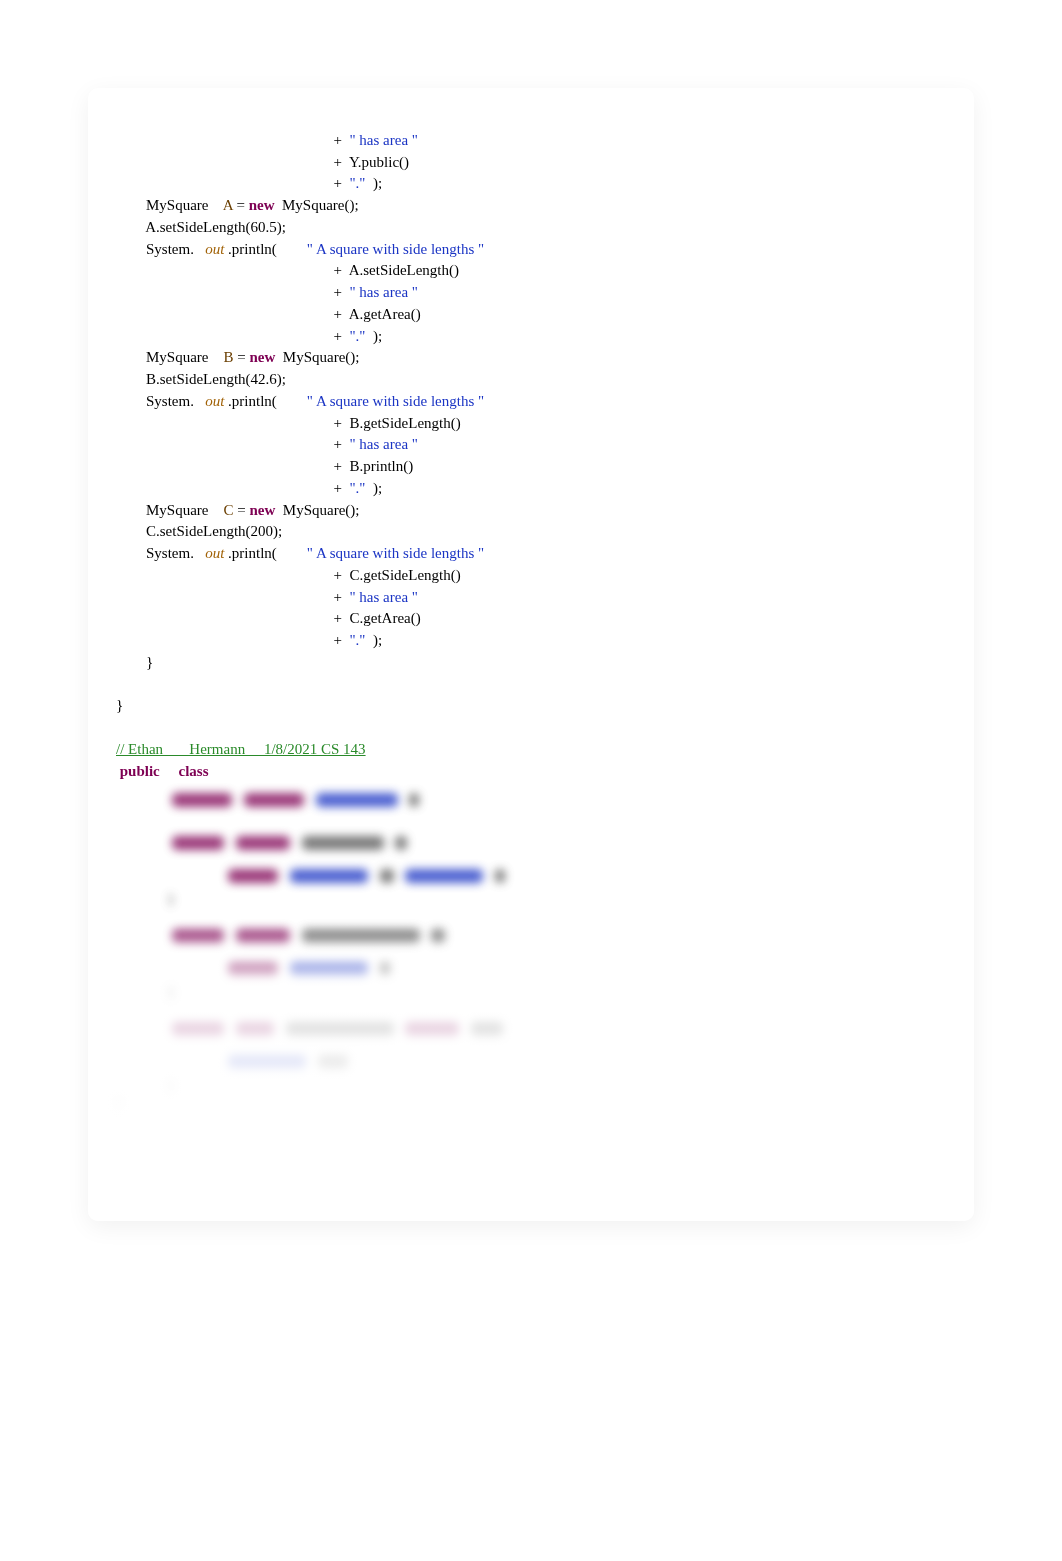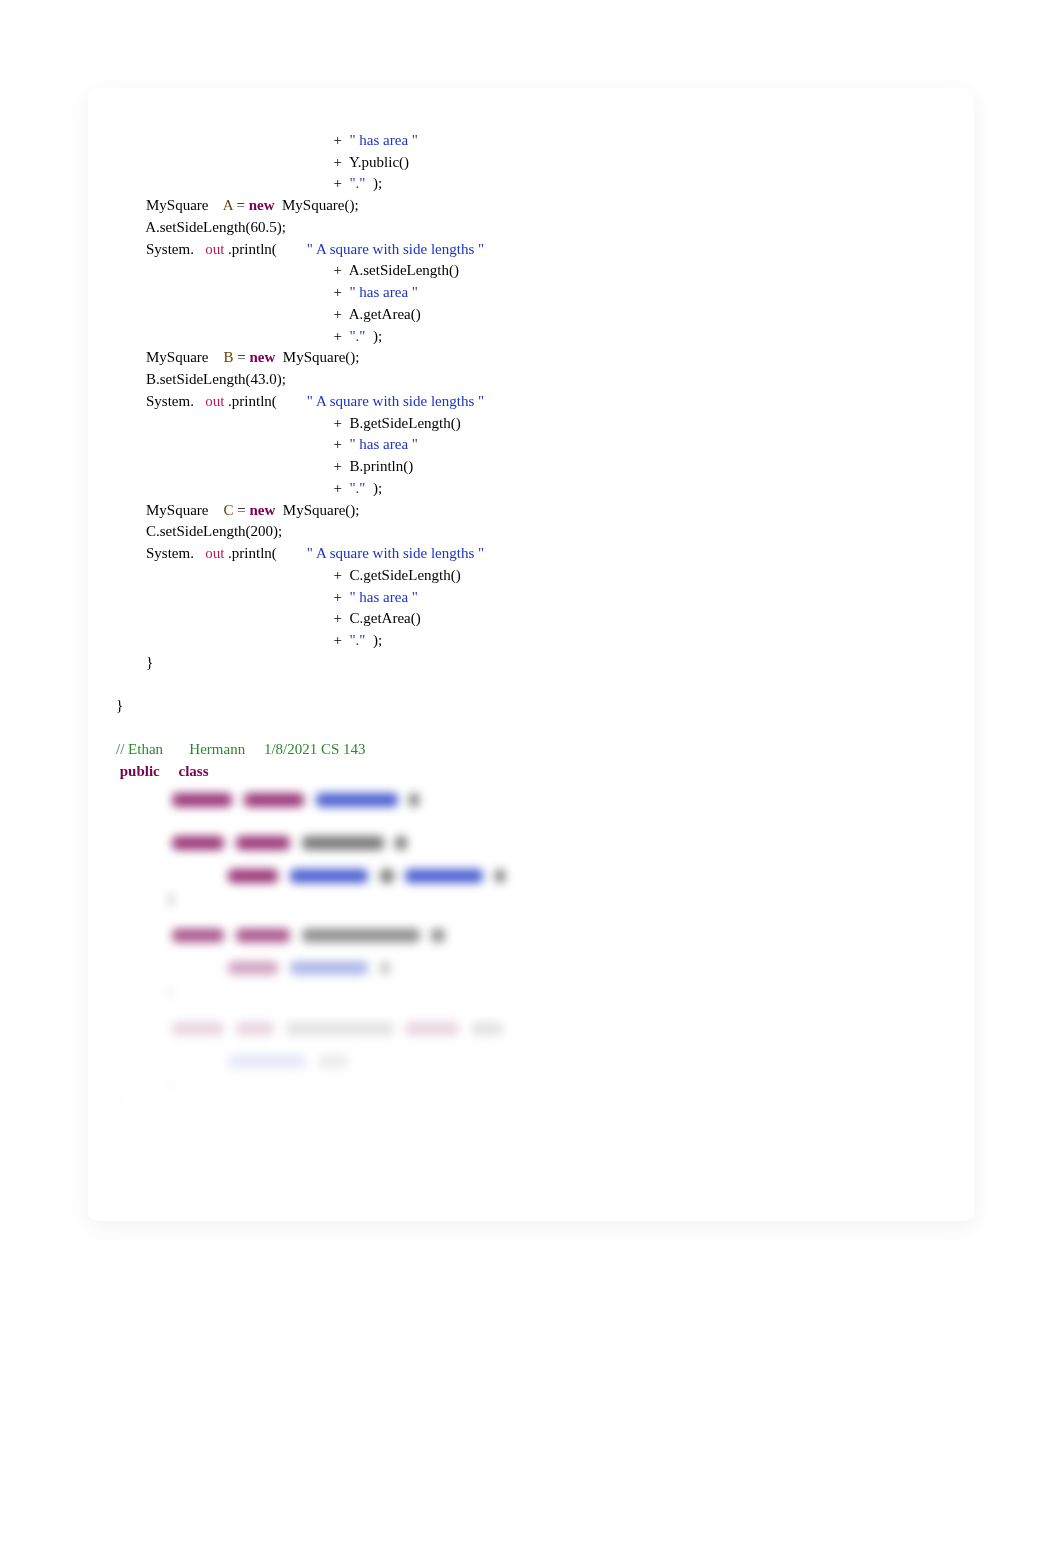--- a/index.html
+++ b/index.html
@@ -46,22 +46,22 @@
       font-size: 15px;
       line-height: 1.45;
       white-space: pre;
       color: #000000;
     }
     .kw       { color: #7e0053; font-weight: 700; }  
     .type     { color: #000000; }
     .var      { color: #6a3e00; }  
     .str      { color: #1a34c4; }  
     .punct    { color: #000000; }
-    .com      { color: #2a8a2a; }  
-    .outfld   { color: #be185d; }
+    .com      { color: #2a8a2a; text-decoration: underline; }  
+    .outfld   { color: #a16207; font-style: italic; }
 
     
     .blurred {
       filter: blur(5px);
       opacity: 0.78;
       user-select: none;
     }
     
     .pill {
       display: inline-block;
@@ -104,21 +104,21 @@
 <span>                                                          <span class="punct">+  </span><span class="punct">Y.public()</span></span>
 <span>                                                          <span class="punct">+  </span><span class="str">"."</span><span class="punct">  );</span></span>
 <span>        <span class="type">MySquare    </span><span class="var">A</span><span class="punct"> = </span><span class="kw">new</span><span class="punct">  MySquare();</span></span>
 <span>        <span class="punct">A.setSideLength(60.5);</span></span>
 <span>        <span class="type">System.   </span><span class="outfld">out</span><span class="punct"> .println(        </span><span class="str">" A square with side lengths "</span></span>
 <span>                                                          <span class="punct">+  </span><span class="punct">A.setSideLength()</span></span>
 <span>                                                          <span class="punct">+  </span><span class="str">" has area "</span></span>
 <span>                                                          <span class="punct">+  </span><span class="punct">A.getArea()</span></span>
 <span>                                                          <span class="punct">+  </span><span class="str">"."</span><span class="punct">  );</span></span>
 <span>        <span class="type">MySquare    </span><span class="var">B</span><span class="punct"> = </span><span class="kw">new</span><span class="punct">  MySquare();</span></span>
-<span>        <span class="punct">B.setSideLength(43.0);</span></span>
+<span>        <span class="punct">B.setSideLength(42.6);</span></span>
 <span>        <span class="type">System.   </span><span class="outfld">out</span><span class="punct"> .println(        </span><span class="str">" A square with side lengths "</span></span>
 <span>                                                          <span class="punct">+  </span><span class="punct">B.getSideLength()</span></span>
 <span>                                                          <span class="punct">+  </span><span class="str">" has area "</span></span>
 <span>                                                          <span class="punct">+  </span><span class="punct">B.println()</span></span>
 <span>                                                          <span class="punct">+  </span><span class="str">"."</span><span class="punct">  );</span></span>
 <span>        <span class="type">MySquare    </span><span class="var">C</span><span class="punct"> = </span><span class="kw">new</span><span class="punct">  MySquare();</span></span>
 <span>        <span class="punct">C.setSideLength(200);</span></span>
 <span>        <span class="type">System.   </span><span class="outfld">out</span><span class="punct"> .println(        </span><span class="str">" A square with side lengths "</span></span>
 <span>                                                          <span class="punct">+  </span><span class="punct">C.getSideLength()</span></span>
 <span>                                                          <span class="punct">+  </span><span class="str">" has area "</span></span>

